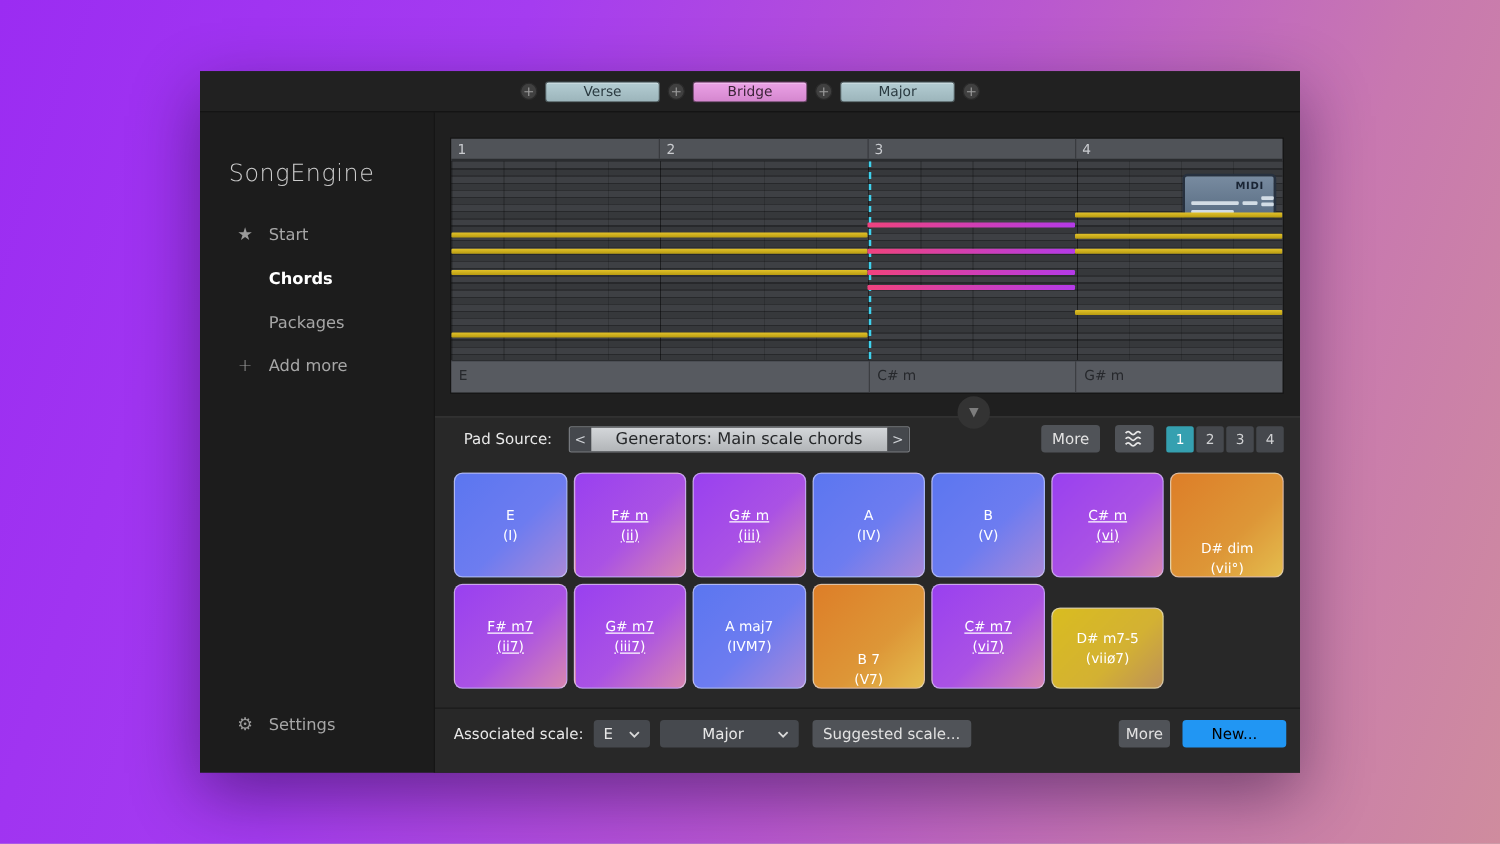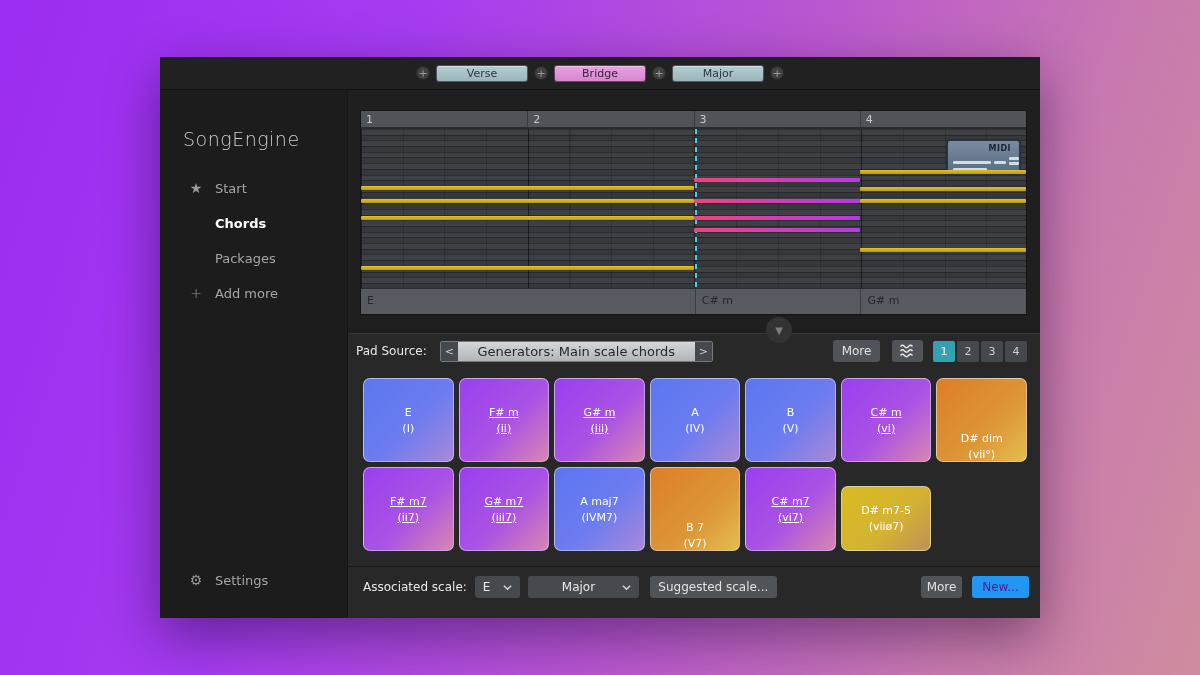--- a/index.html
+++ b/index.html
@@ -69,21 +69,21 @@
   .midi-chip i { position:absolute; background:#d2dce5; height:3px; border-radius:1px; }
   .chordrow { height:26px; background:#575a60; display:flex; border-top:1px solid #2b2d30; }
   .chordrow .ccell { font-size:11px; color:#26282c; padding:5px 0 0 6px; }
   .chordrow .ccell + .ccell { border-left:1px solid #3c3e42; }
   .ccell.span2 { width:50.2%; } .ccell.span1 { width:24.9%; }
   
   .collapse { position:absolute; left:418px; top:227px; width:26px; height:26px;
     border-radius:50%; background:#333333; display:flex; align-items:center;
     justify-content:center; color:#7d7d7d; font-size:10px; }
   
-  .padsource { position:absolute; left:8px; right:13px; top:250px; height:22px;
+  .padsource { position:absolute; left:23px; right:13px; top:250px; height:22px;
     display:flex; align-items:center;justify-content:center; }
   .ps-label { font-size:12px; color:#e8e8e8; }
   .ps-select { margin-left:13px; display:flex; height:21px; border:1px solid #76797e;
     border-radius:2px; overflow:hidden; width:273px; }
   .ps-arrow { width:17px; background:#45484d; color:#cfd2d6; font-size:11px;
     display:flex; align-items:center; justify-content:center; }
   .ps-value { flex:1; background:linear-gradient(180deg,#d4d7da,#b2b5b8);
     font-size:13px; color:#26282a; display:flex; align-items:center; justify-content:center; }
   .btn { background:#505358; border-radius:3px; color:#e2e2e2; font-size:12px;
     display:flex; align-items:center; justify-content:center; }
@@ -109,21 +109,21 @@
     display:flex; align-items:center; }
   .bb-label { font-size:12px; color:#e8e8e8; }
   .dd { height:22px; background:#46494e; border-radius:3px; display:flex;
     align-items:center; justify-content:space-between; padding:0 8px;
     font-size:12px; color:#e8e8e8; }
   .dd-root { width:45px; margin-left:8px; }
   .dd-scale { width:111px; margin-left:8px; padding-left:34px; }
   .chev { width:9px; height:9px; display:inline-block; }
   .sugg { width:127px; height:22px; margin-left:11px; }
   .bb-more { width:41px; height:22px; margin-left:auto; }
-  .new-btn { width:57px; height:22px; margin-left:10px; background:#2196f3; color:#4c1d95; }
+  .new-btn { width:83px; height:22px; margin-left:10px; background:#2196f3; color:#000000; }
 </style>
 </head>
 <body>
 
 <div class="window">
 
   <div class="topbar">
     <div class="add-circle">+</div>
     <div class="section-tab" data-selected="false">Verse</div>
     <div class="add-circle">+</div>

